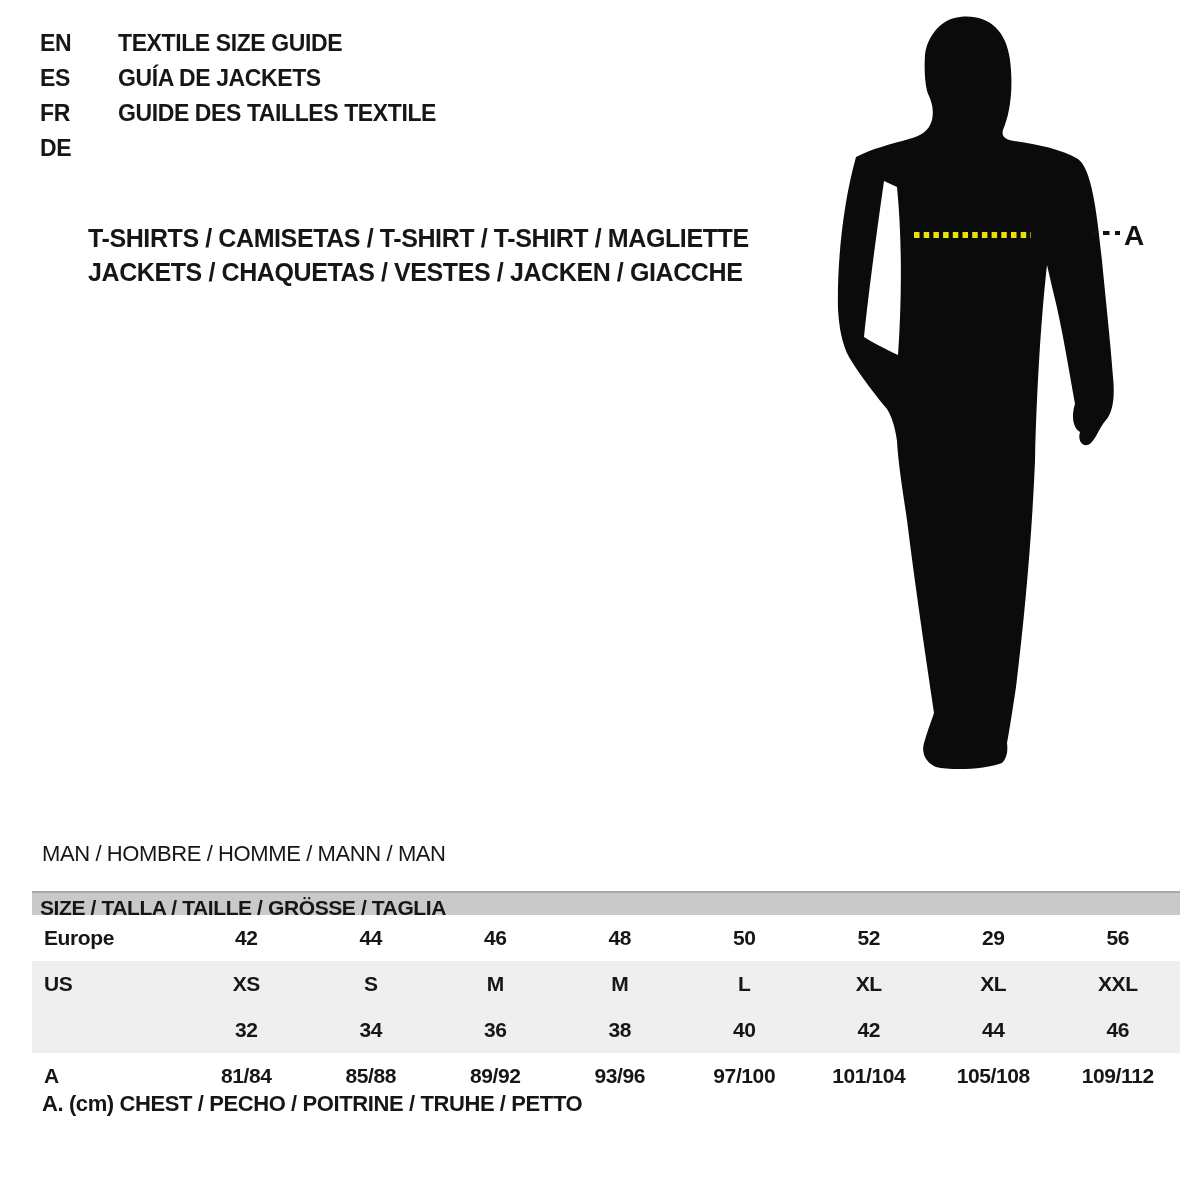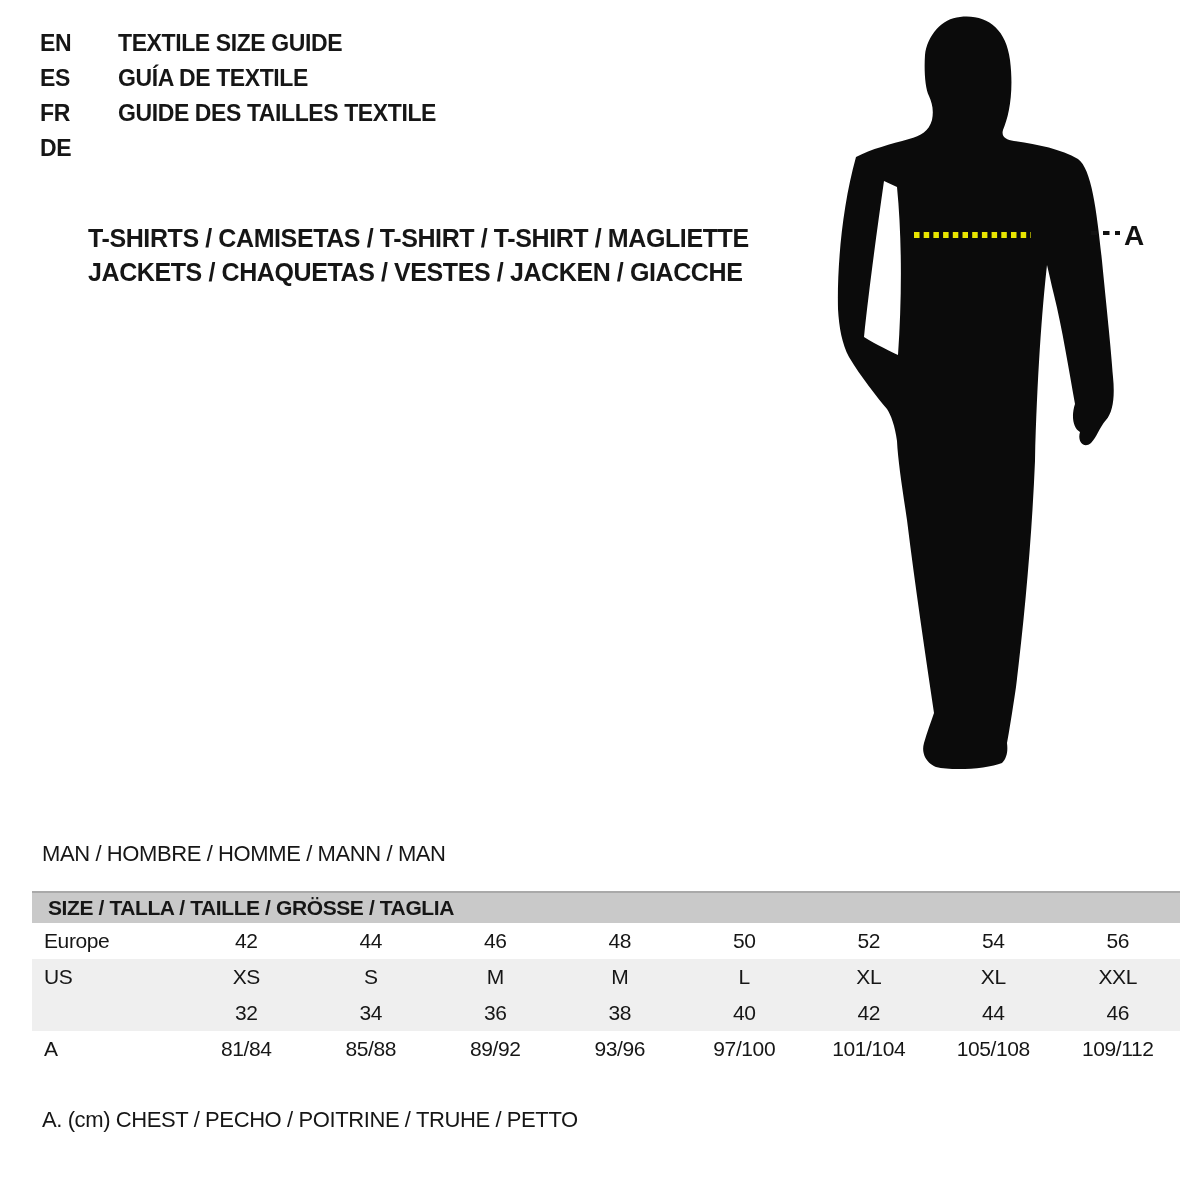--- a/index.html
+++ b/index.html
@@ -17,44 +17,44 @@
   .figure-svg{position:absolute;left:0;top:0;width:1200px;height:1200px;}
   .silhouette{fill:var(--silhouette,#0b0b0b);}
   .chest-line{stroke:var(--accent,#e8e400);stroke-width:6;stroke-dasharray:5.5 4.2;fill:none;}
   .callout-dashes{stroke:#111;stroke-width:4;stroke-dasharray:6.5 5.5;fill:none;}
   .measure-label{font-family:"Liberation Sans","DejaVu Sans",sans-serif;font-size:28px;font-weight:bold;fill:#111;}
   
   .section-title{position:absolute;left:42px;top:841px;font-size:22px;font-weight:normal;letter-spacing:-0.4px;white-space:nowrap;}
   
   .size-table-wrap{position:absolute;left:32px;top:891px;width:1148px;}
   .size-table-header{
-    height:32px;box-sizing:border-box;background:var(--header-bg,#c9c9c9);
-    border-top:2px solid #a9a9a9;padding-left:16px;
+    height:24px;box-sizing:border-box;background:var(--header-bg,#c9c9c9);
+    border-top:2px solid #a9a9a9;padding-left:8px;
     font-size:21px;font-weight:bold;line-height:30px;letter-spacing:-0.4px;white-space:nowrap;
   }
   table.size-table{width:100%;border-collapse:collapse;table-layout:fixed;}
-  table.size-table td{height:36px;padding:0;text-align:center;font-size:21px;font-weight:normal;letter-spacing:-0.4px;}
+  table.size-table td{height:46px;padding:0;text-align:center;font-size:21px;font-weight:bold;letter-spacing:-0.4px;}
   table.size-table td.row-label{width:140px;text-align:left;padding-left:12px;}
   table.size-table tr.alt{background:var(--alt-bg,#efefef);}
   
-  .footnote{position:absolute;left:42px;top:1091px;font-size:22px;font-weight:normal;letter-spacing:-0.4px;white-space:nowrap;margin-top:16px;}
+  .footnote{position:absolute;left:42px;top:1091px;font-size:22px;font-weight:bold;letter-spacing:-0.4px;white-space:nowrap;}
 </style>
 </head>
 <body>
 
 <div class="page">
 
   <div class="lang-list">
     <div class="lang-row">
       <span class="lang-code">EN</span>
       <span class="lang-title">TEXTILE SIZE GUIDE</span>
     </div>
     <div class="lang-row">
       <span class="lang-code">ES</span>
-      <span class="lang-title">GUÍA DE TEXTILE</span>
+      <span class="lang-title">GUÍA DE JACKETS</span>
     </div>
     <div class="lang-row">
       <span class="lang-code">FR</span>
       <span class="lang-title">GUIDE DES TAILLES TEXTILE</span>
     </div>
     <div class="lang-row">
       <span class="lang-code">DE</span>
     </div>
   </div>
 
@@ -114,21 +114,21 @@
     <table class="size-table">
       <tbody>
         <tr>
           <td class="row-label">Europe</td>
           <td>42</td>
           <td>44</td>
           <td>46</td>
           <td>48</td>
           <td>50</td>
           <td>52</td>
-          <td>54</td>
+          <td>29</td>
           <td>56</td>
         </tr>
         <tr class="alt">
           <td class="row-label">US</td>
           <td>XS</td>
           <td>S</td>
           <td>M</td>
           <td>M</td>
           <td>L</td>
           <td>XL</td>

